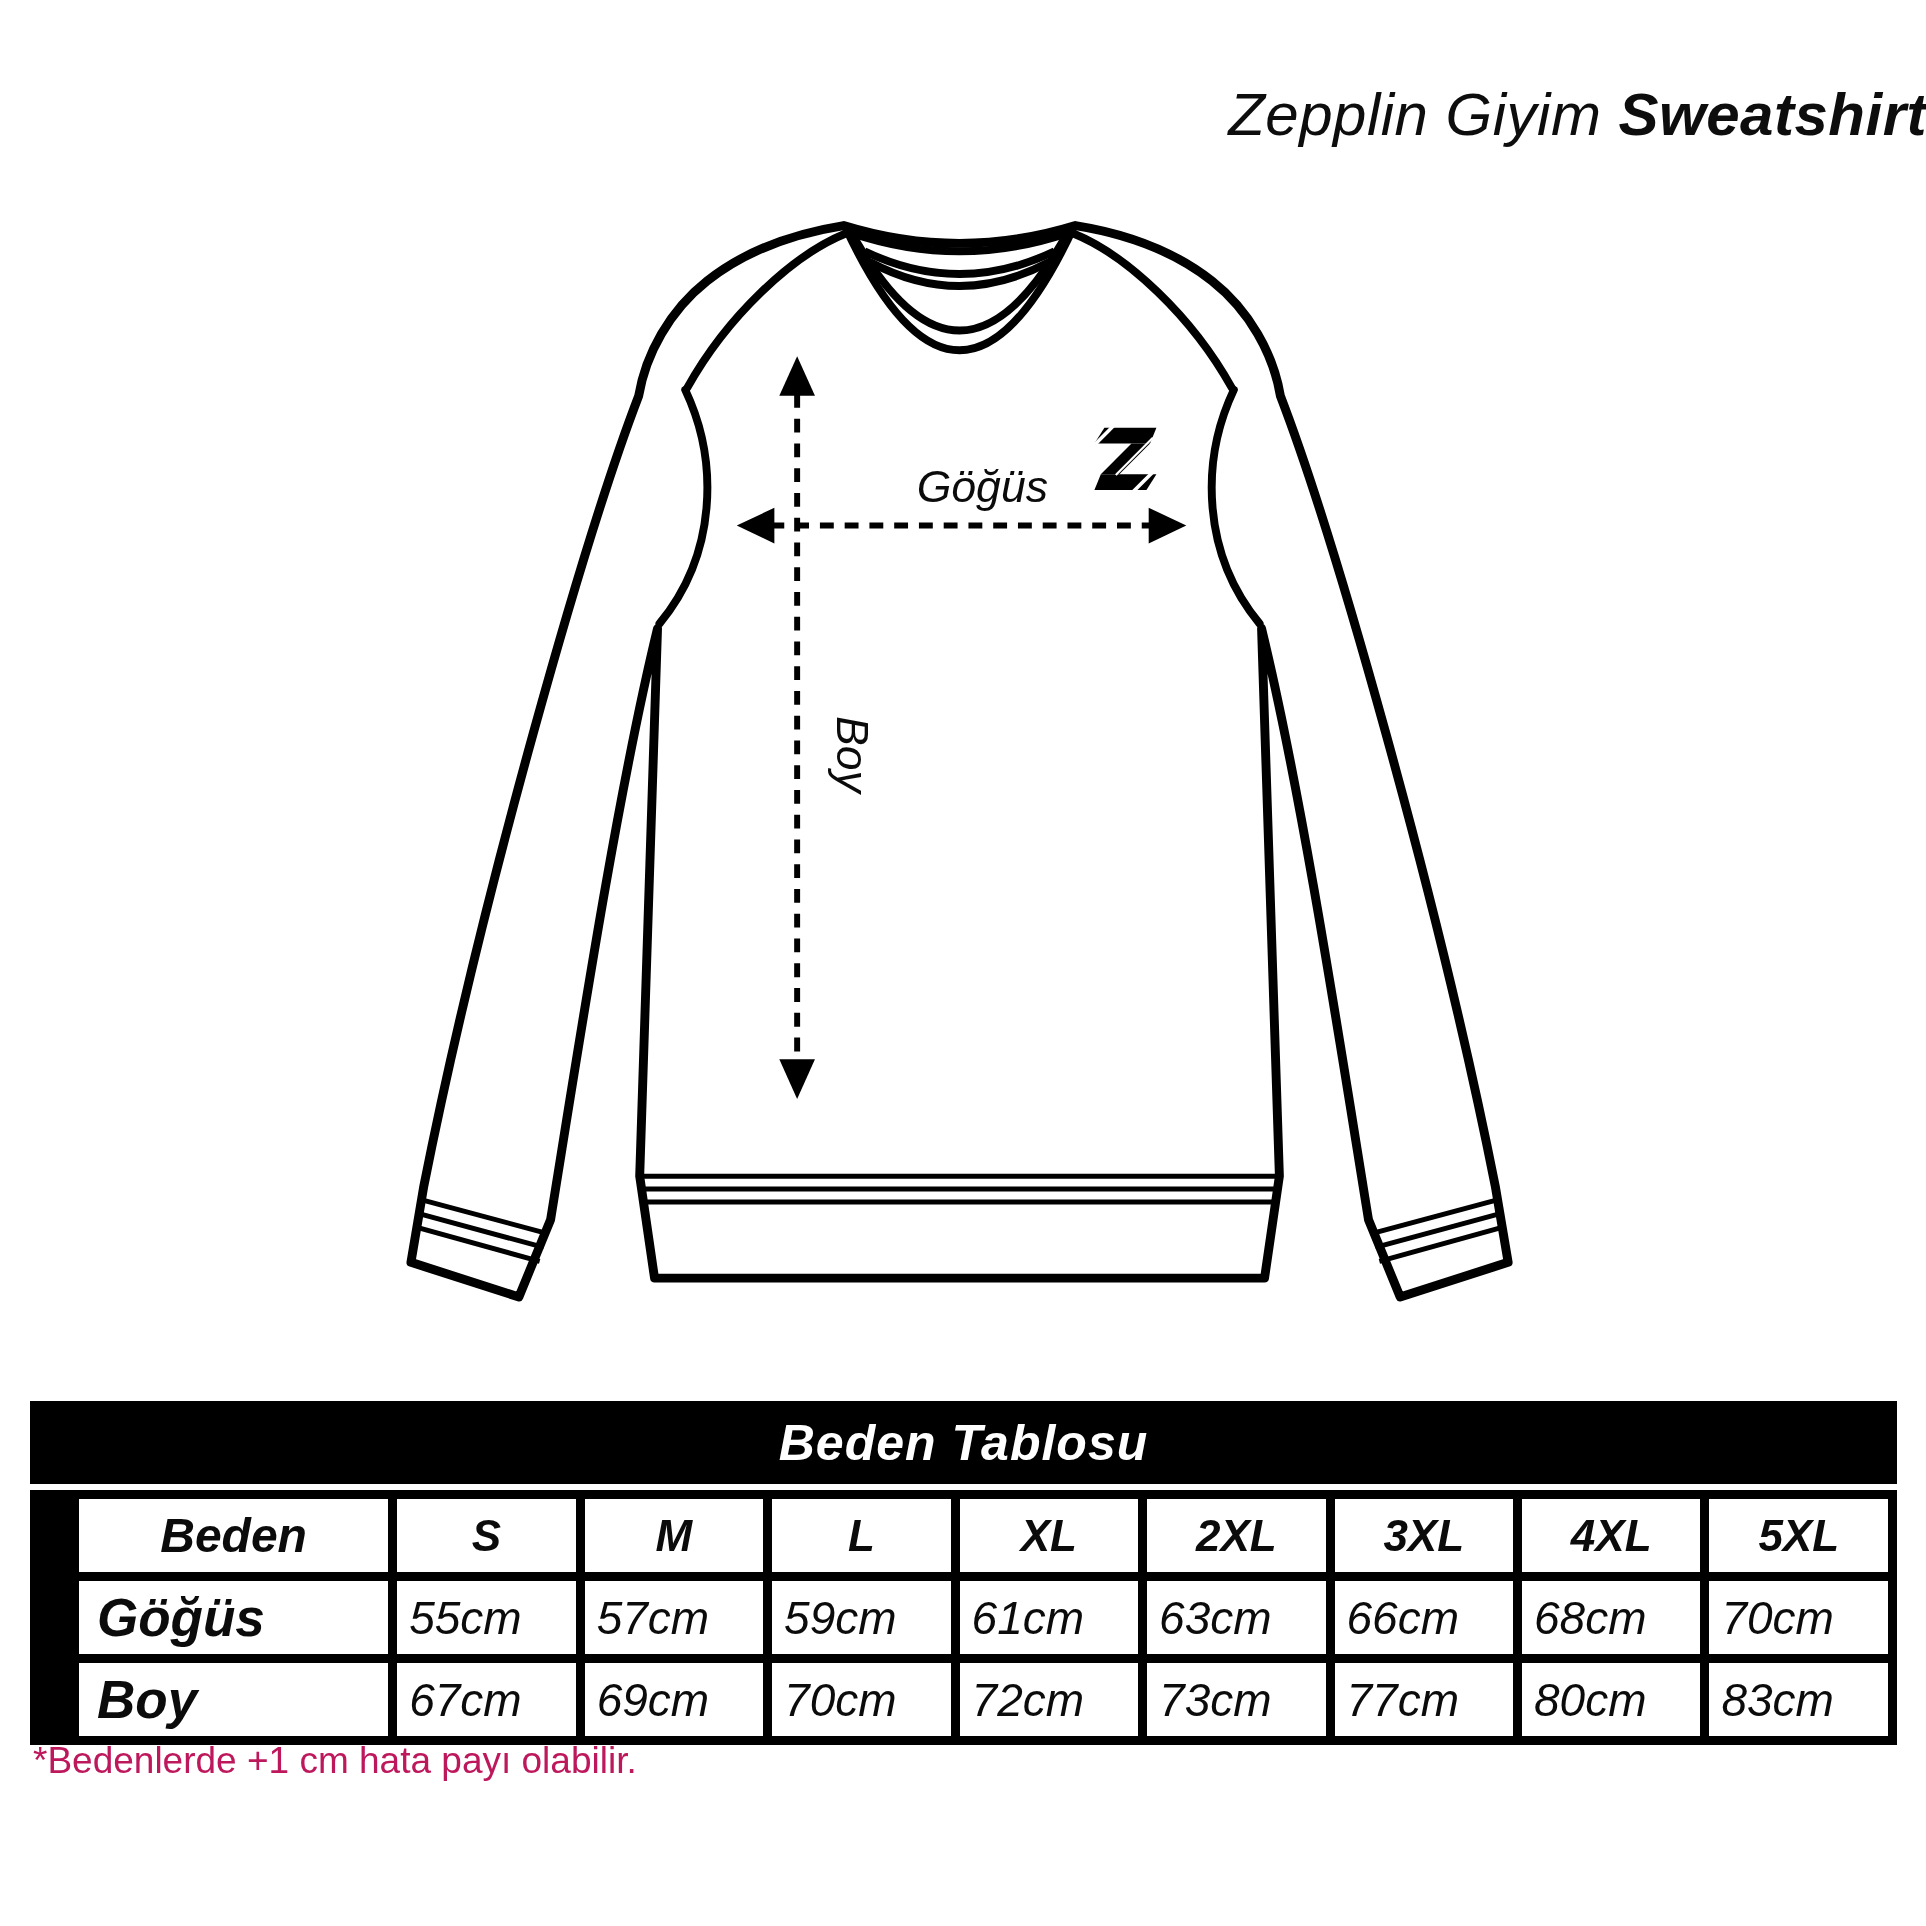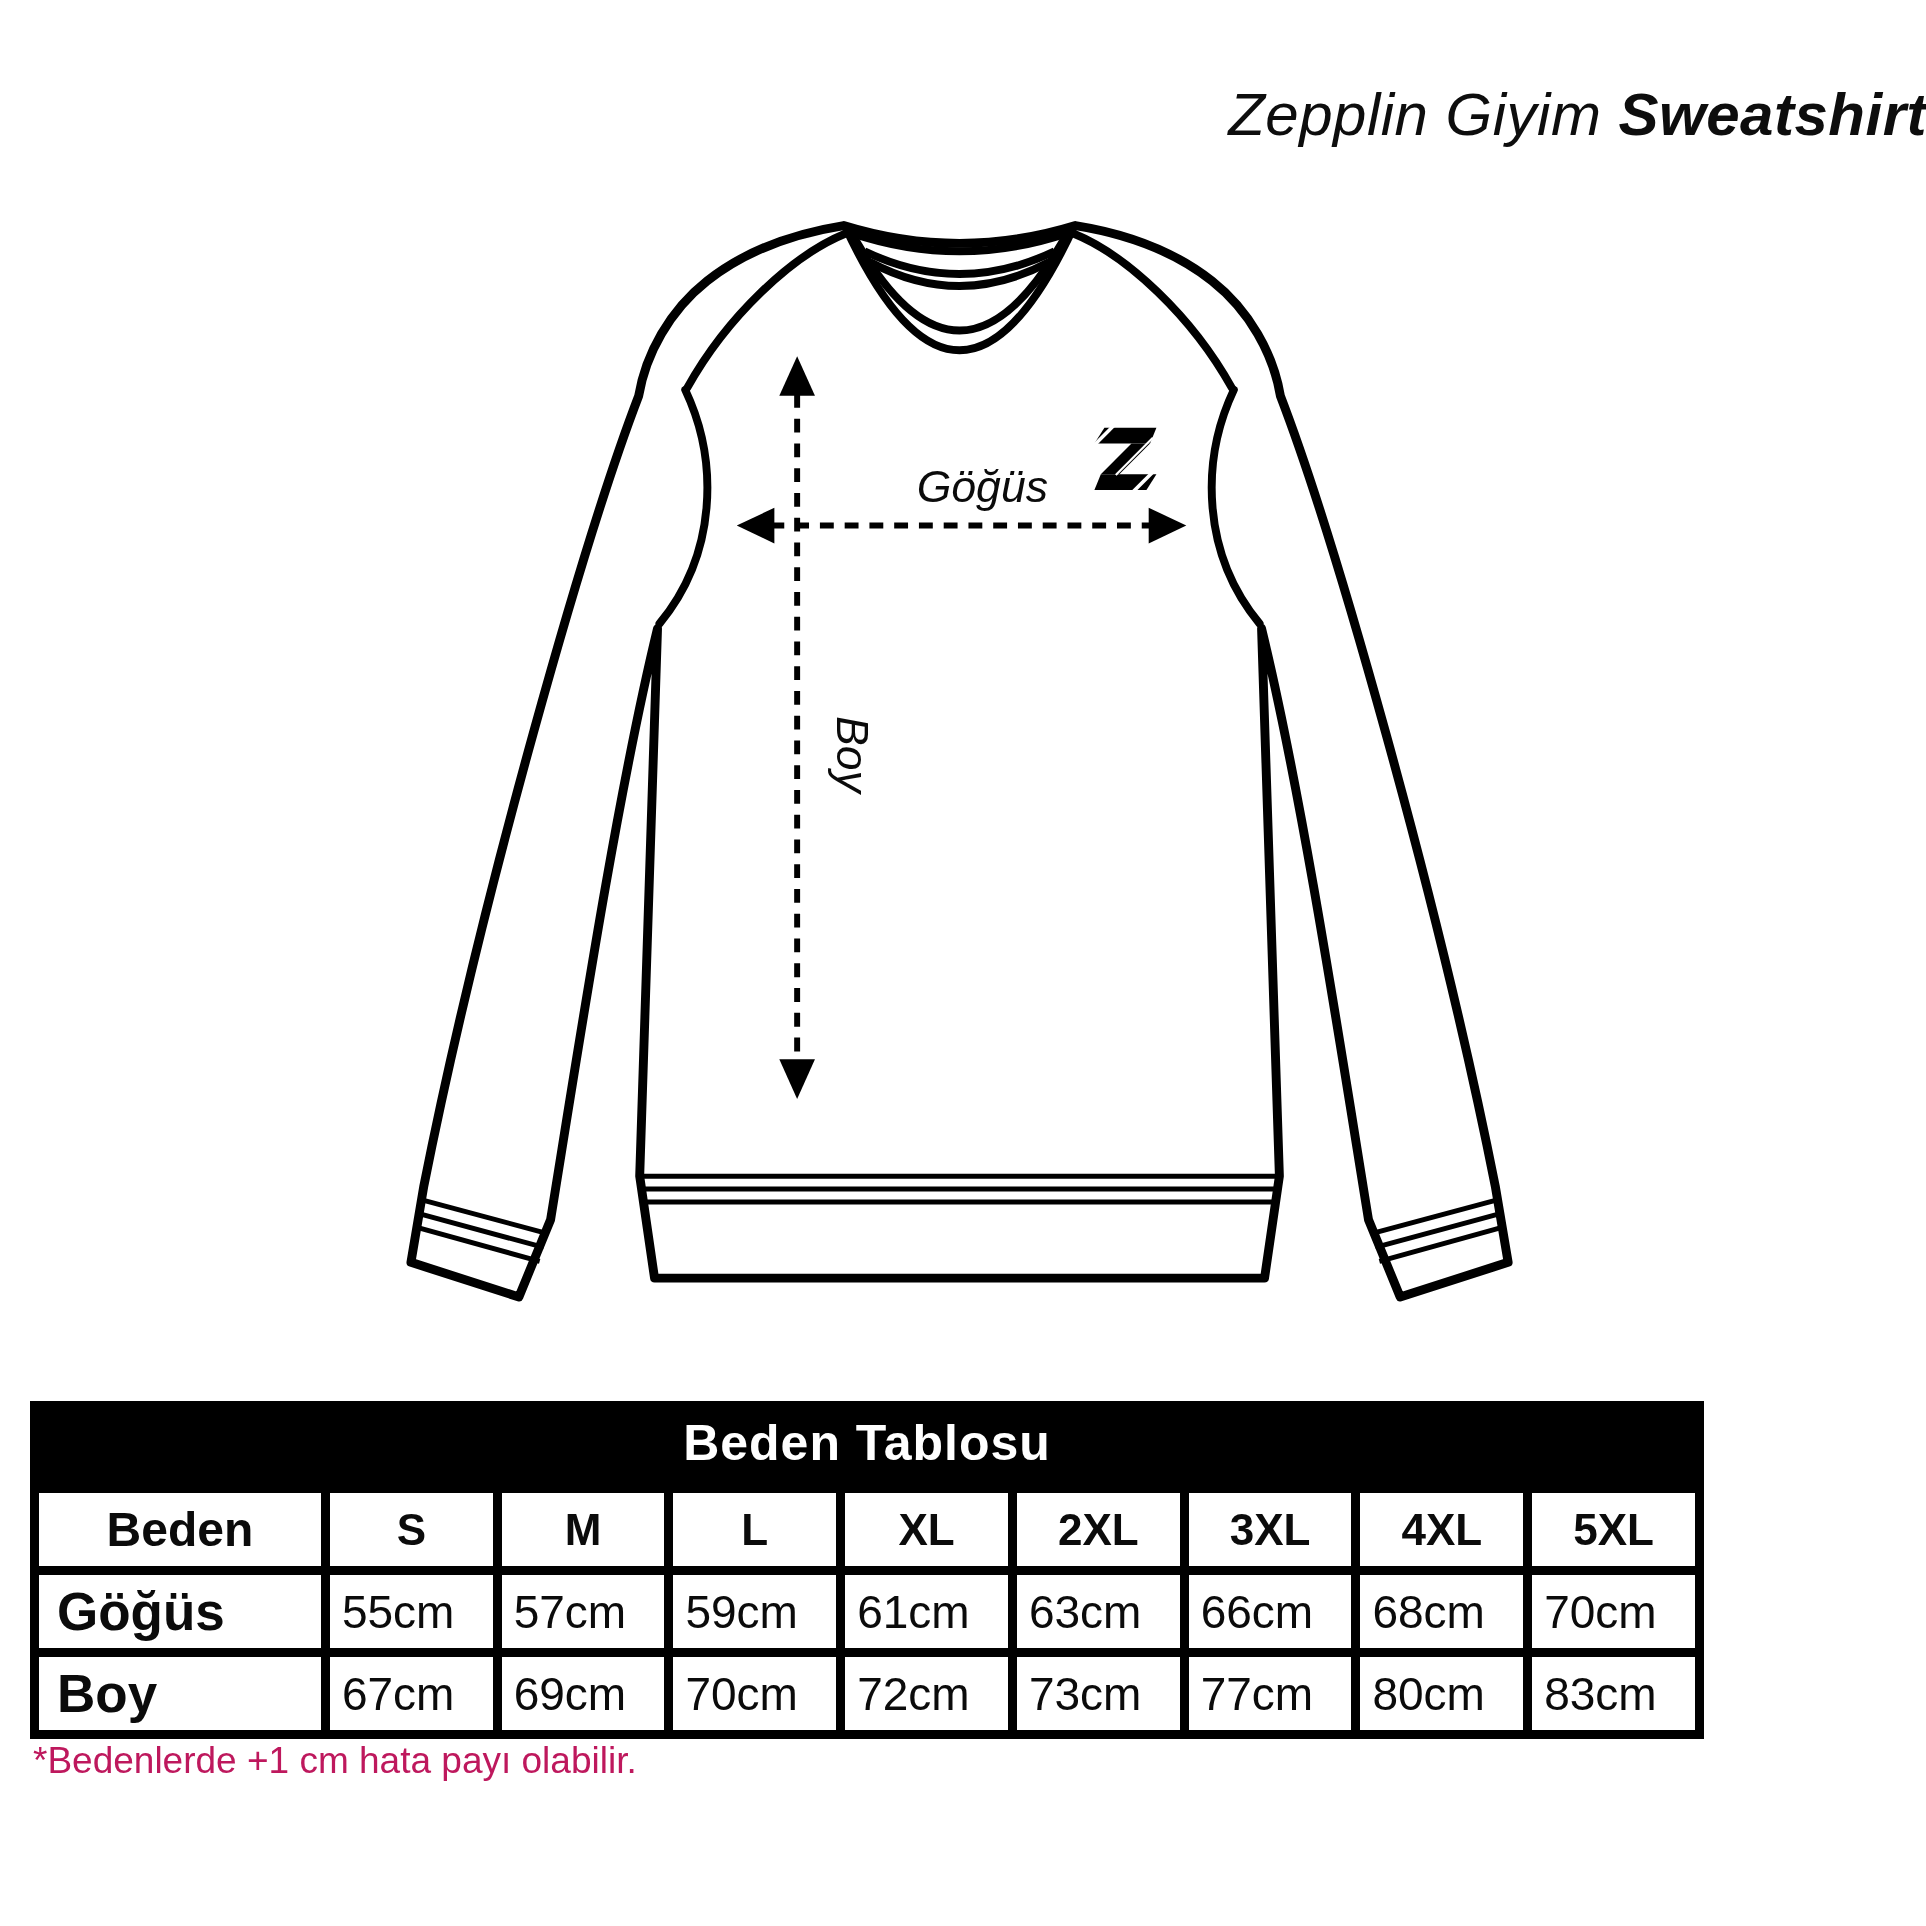--- a/index.html
+++ b/index.html
@@ -29,30 +29,30 @@
   }
   .title .t-reg{font-weight:500;}
   .title .t-bold{font-weight:800;}
   
   .diagram{position:absolute;left:0;top:168px;width:1927px;height:1238px;}
   .diagram text{
     font-family:"Liberation Sans",sans-serif;
     font-style:italic;font-weight:500;font-size:45px;fill:#0b0b0b;
   }
   
-  .table-wrap{position:absolute;left:30px;top:1401px;width:1674px;}
+  .table-wrap{position:absolute;left:30px;top:1401px;width:1867px;font-style:italic;}
   .table-title{
     background:#000;color:#fff;height:83px;
     display:flex;align-items:center;justify-content:center;
     font-size:50px;font-weight:700;letter-spacing:1px;
   }
   table.sizes{
-    width:100%;
+    width:100%;margin-top:6px;
     border-collapse:separate;border-spacing:9px;
-    background:#000;table-layout:fixed;
+    background:#000;table-layout:fixed;padding-left:40px;
   }
   table.sizes td,table.sizes th{
     background:#fff;height:71px;vertical-align:middle;
     font-family:"Liberation Sans",sans-serif;color:#0b0b0b;
     overflow:hidden;white-space:nowrap;
   }
   th.row-head{font-size:48px;font-weight:700;text-align:center;}
   th.size-head{font-size:44px;font-weight:700;text-align:center;}
   td.row-label{font-size:53px;font-weight:700;text-align:left;padding-left:18px;}
   td.value{font-size:46px;font-weight:400;text-align:left;padding-left:12px;}

